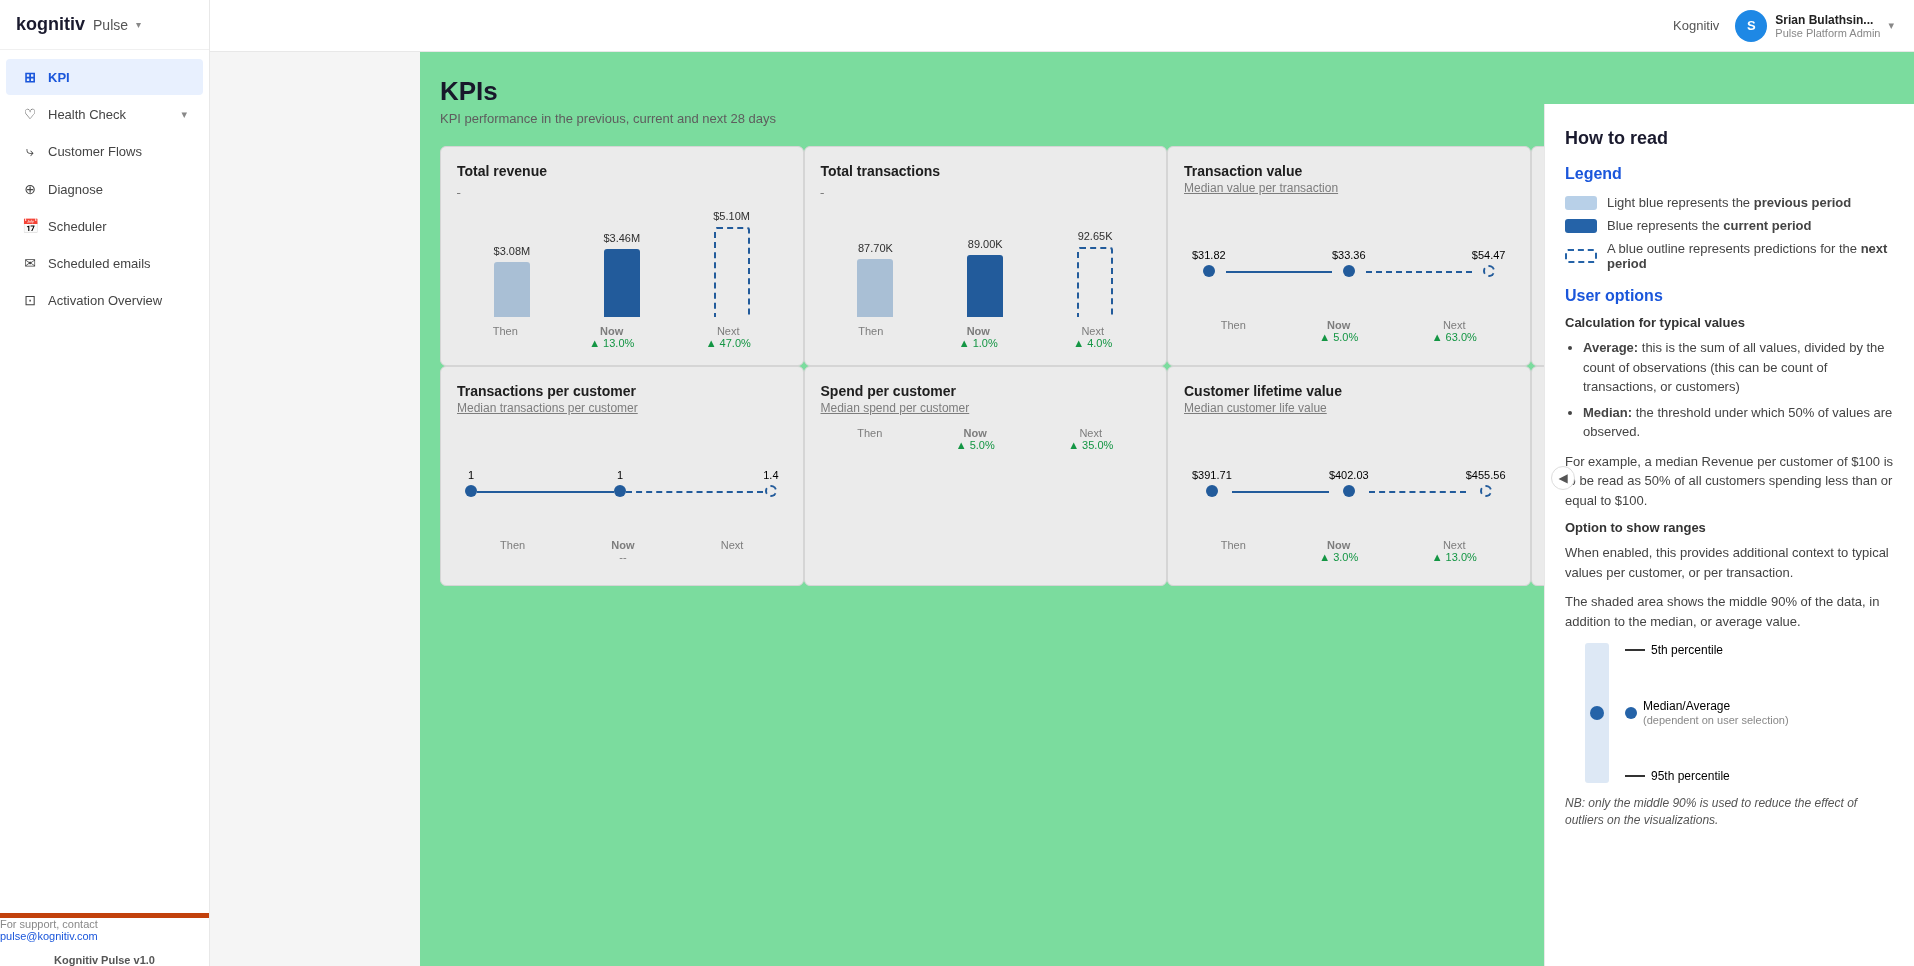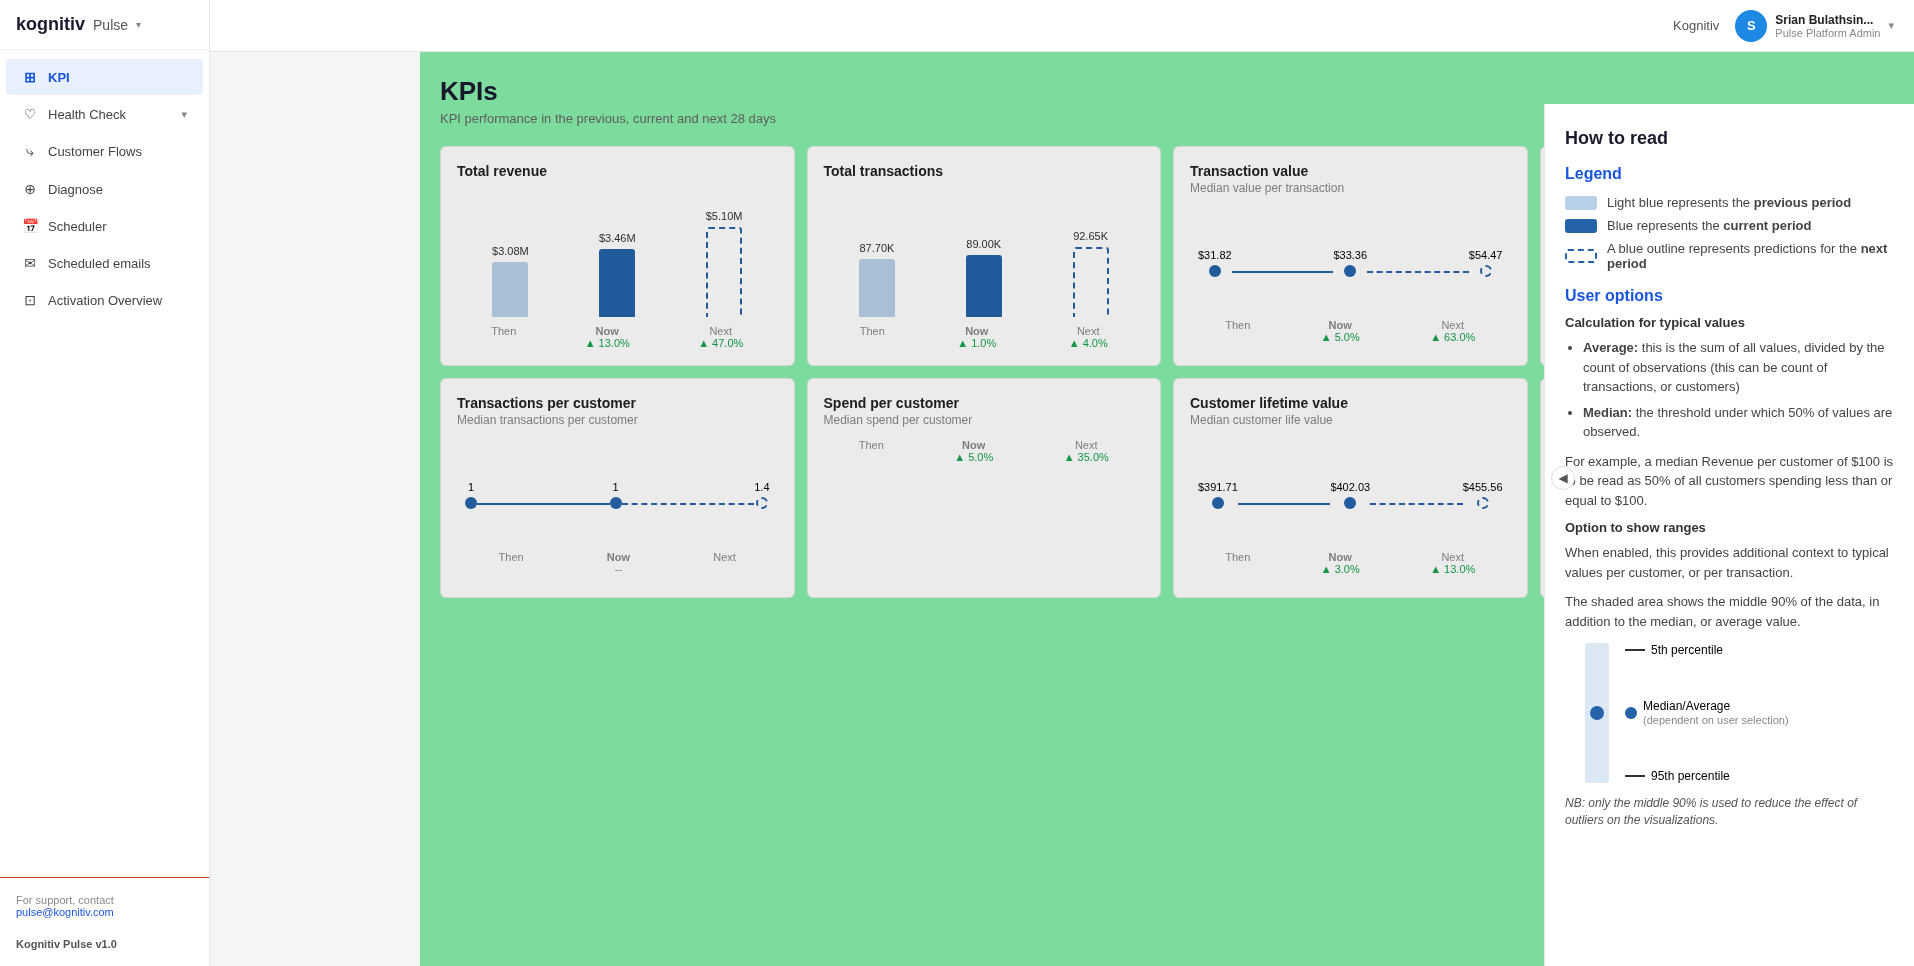--- a/index.html
+++ b/index.html
@@ -47,27 +47,26 @@
       cursor: pointer;
       font-size: 13px;
       color: #444;
       border-radius: 4px;
       margin: 1px 6px;
     }
     .nav-item.active { background: #e8f0fe; color: #1a56db; font-weight: 600; }
     .nav-item .nav-icon { width: 16px; text-align: center; font-size: 14px; }
     .nav-item .expand-arrow { margin-left: auto; font-size: 11px; color: #888; }
     .sidebar-footer {
-      padding: 16px;
       font-size: 11px;
       color: #888;
-      border-top: 1px solid #c2410c;
+      border-top: 5px solid #c2410c;
     }
     .sidebar-footer a { color: #1a56db; text-decoration: none; }
-    .sidebar-footer .version { font-weight: 600; color: #555; margin-top: 20px; }
+    .sidebar-footer .version { font-weight: 600; color: #555; margin-top: 12px; text-align: center; }
 
     
     .topbar {
       position: absolute;
       top: 0;
       left: 210px;
       right: 0;
       height: 52px;
       background: #fff;
       border-bottom: 1px solid #e8e8e8;
@@ -131,39 +130,39 @@
       margin-bottom: 4px;
     }
     .page-subtitle {
       font-size: 13px;
       color: #666;
       margin-bottom: 20px;
     }
     .kpi-grid {
       display: grid;
       grid-template-columns: repeat(4, 1fr);
-      gap: 12px;
     }
     .kpi-card {
       background: #fff;
       border-radius: 6px;
       padding: 16px;
       border: 1px solid #e8e8e8;
       min-height: 220px;
     }
     .kpi-card-title {
       font-size: 14px;
       font-weight: 600;
       color: #222;
       margin-bottom: 2px;
     }
     .kpi-card-subtitle {
       font-size: 12px;
       color: #888;
       margin-bottom: 12px;
+      text-decoration: underline;
     }
 
     
     .bar-chart {
       display: flex;
       align-items: flex-end;
       gap: 20px;
       height: 110px;
       padding: 0 10px;
       margin-bottom: 8px;

